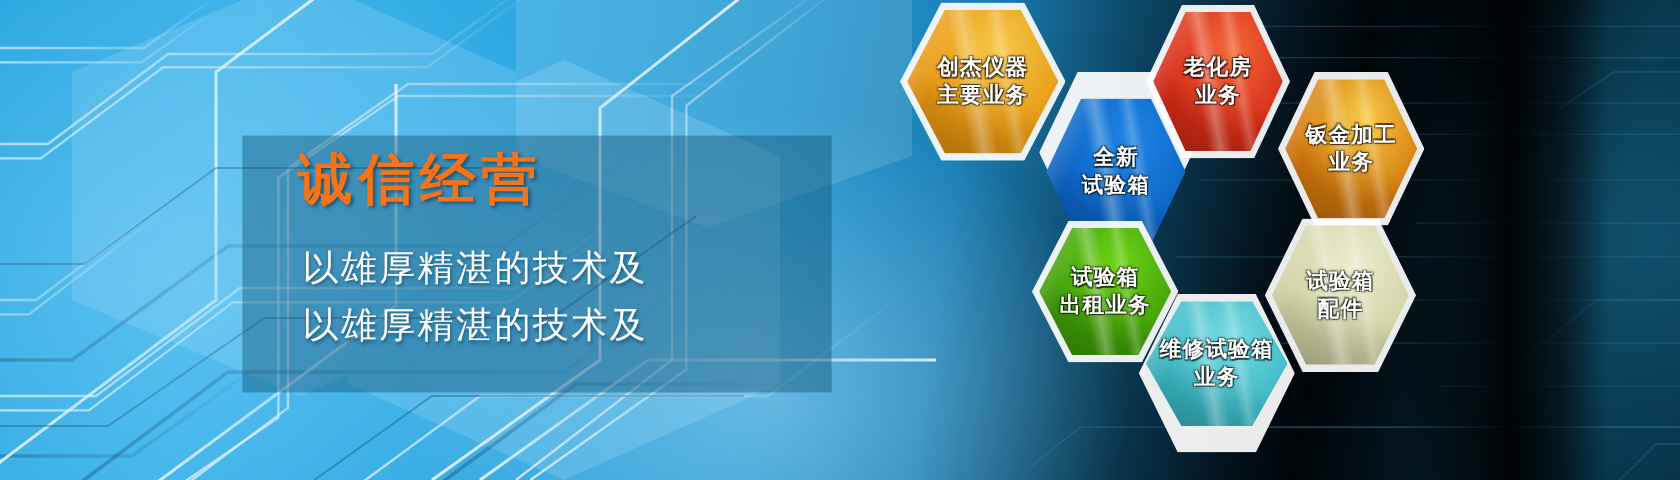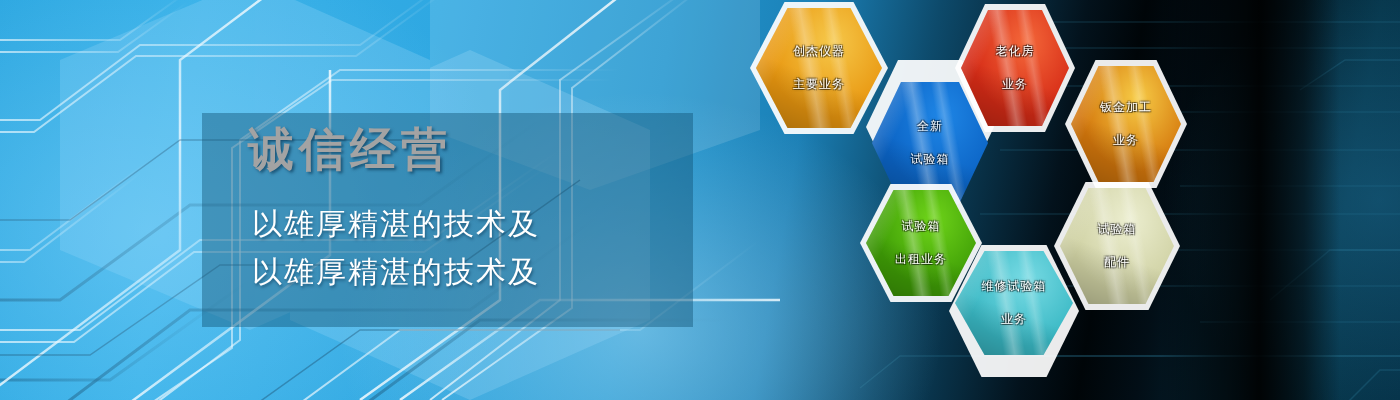--- a/index.html
+++ b/index.html
@@ -62,21 +62,21 @@
     height: 214px;
     background: rgba(14, 78, 112, 0.42);
   }
   #headline {
     position: absolute;
     left: 248px;
     top: 126px;
     font-size: 46px;
     line-height: 1;
     font-weight: 700;
-    color: #a3a3a3;
+    color: #f97316;
     letter-spacing: 5px;
     font-family: "DejaVu Serif", "Liberation Serif", serif;
     text-shadow: 2px 2px 3px rgba(0,40,70,0.55);
     white-space: nowrap;
   }
   #subline {
     position: absolute;
     left: 252px;
     top: 200px;
     font-size: 30px;
@@ -100,23 +100,23 @@
     text-align: center;
   }
   .hex-outer {
     position: absolute;
     clip-path: polygon(25% 0%, 75% 0%, 100% 50%, 75% 100%, 25% 100%, 0% 50%);
     background: rgba(255,255,255,0.92);
   }
   .hex-label {
     position: relative;
     z-index: 3;
-    font-size: 12px;
-    line-height: 33px;
-    font-weight: 400;
+    font-size: 18px;
+    line-height: 23px;
+    font-weight: 700;
     color: #ffffff;
     letter-spacing: 1px;
     white-space: pre-line;
     font-family: "DejaVu Sans", "Liberation Sans", sans-serif;
   }
   .hex-sheen {
     position: absolute;
     inset: 0;
     z-index: 2;
     pointer-events: none;

